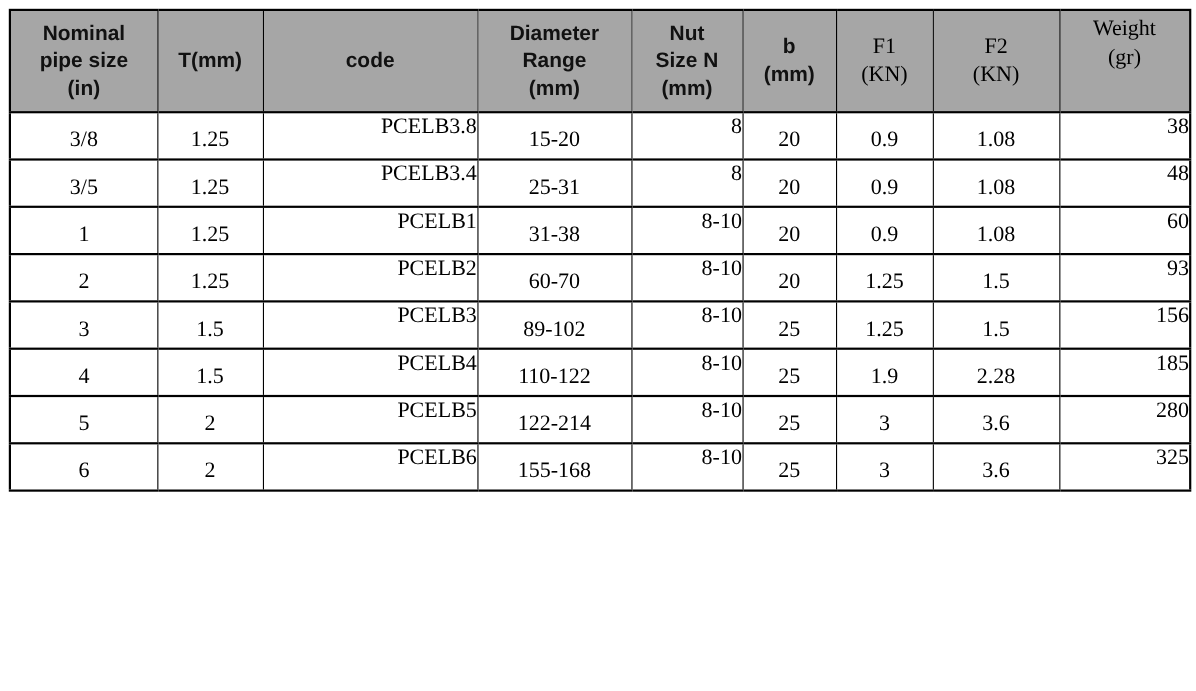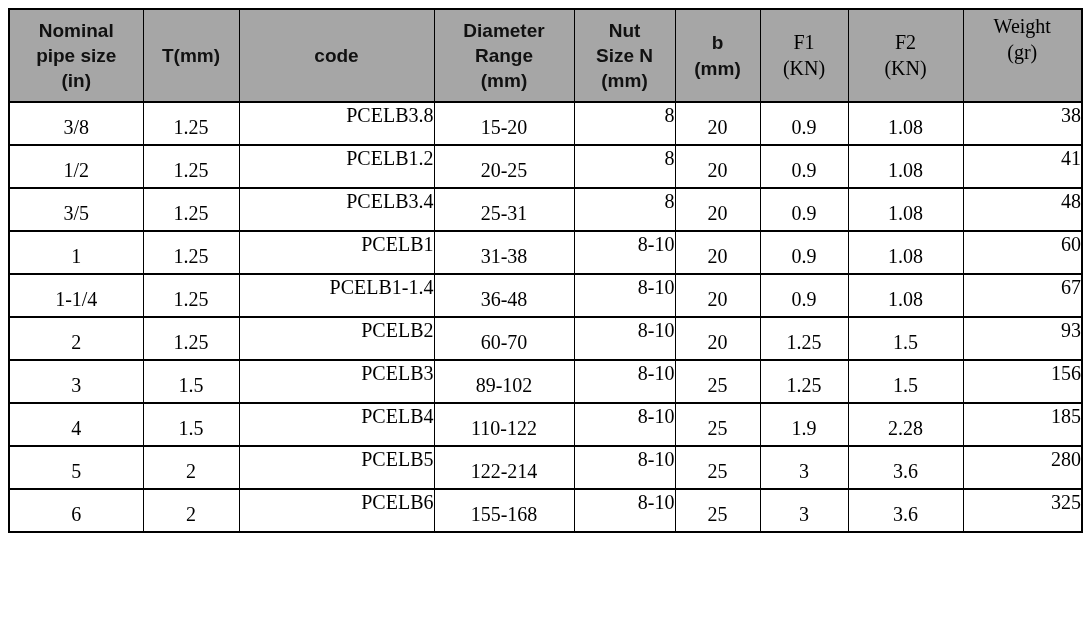--- a/index.html
+++ b/index.html
@@ -118,62 +118,40 @@
         <td class="mid">1.25</td>
         <td class="top">PCELB3.8</td>
         <td class="mid">15-20</td>
         <td class="top">8</td>
         <td class="mid">20</td>
         <td class="mid">0.9</td>
         <td class="mid">1.08</td>
         <td class="top">38</td>
       </tr>
       <tr>
-        <td class="mid">1/2</td>
-        <td class="mid">1.25</td>
-        <td class="top">PCELB1.2</td>
-        <td class="mid">20-25</td>
-        <td class="top">8</td>
-        <td class="mid">20</td>
-        <td class="mid">0.9</td>
-        <td class="mid">1.08</td>
-        <td class="top">41</td>
-      </tr>
-      <tr>
         <td class="mid">3/5</td>
         <td class="mid">1.25</td>
         <td class="top">PCELB3.4</td>
         <td class="mid">25-31</td>
         <td class="top">8</td>
         <td class="mid">20</td>
         <td class="mid">0.9</td>
         <td class="mid">1.08</td>
         <td class="top">48</td>
       </tr>
       <tr>
         <td class="mid">1</td>
         <td class="mid">1.25</td>
         <td class="top">PCELB1</td>
         <td class="mid">31-38</td>
         <td class="top">8-10</td>
         <td class="mid">20</td>
         <td class="mid">0.9</td>
         <td class="mid">1.08</td>
         <td class="top">60</td>
-      </tr>
-      <tr>
-        <td class="mid">1-1/4</td>
-        <td class="mid">1.25</td>
-        <td class="top">PCELB1-1.4</td>
-        <td class="mid">36-48</td>
-        <td class="top">8-10</td>
-        <td class="mid">20</td>
-        <td class="mid">0.9</td>
-        <td class="mid">1.08</td>
-        <td class="top">67</td>
       </tr>
       <tr>
         <td class="mid">2</td>
         <td class="mid">1.25</td>
         <td class="top">PCELB2</td>
         <td class="mid">60-70</td>
         <td class="top">8-10</td>
         <td class="mid">20</td>
         <td class="mid">1.25</td>
         <td class="mid">1.5</td>

